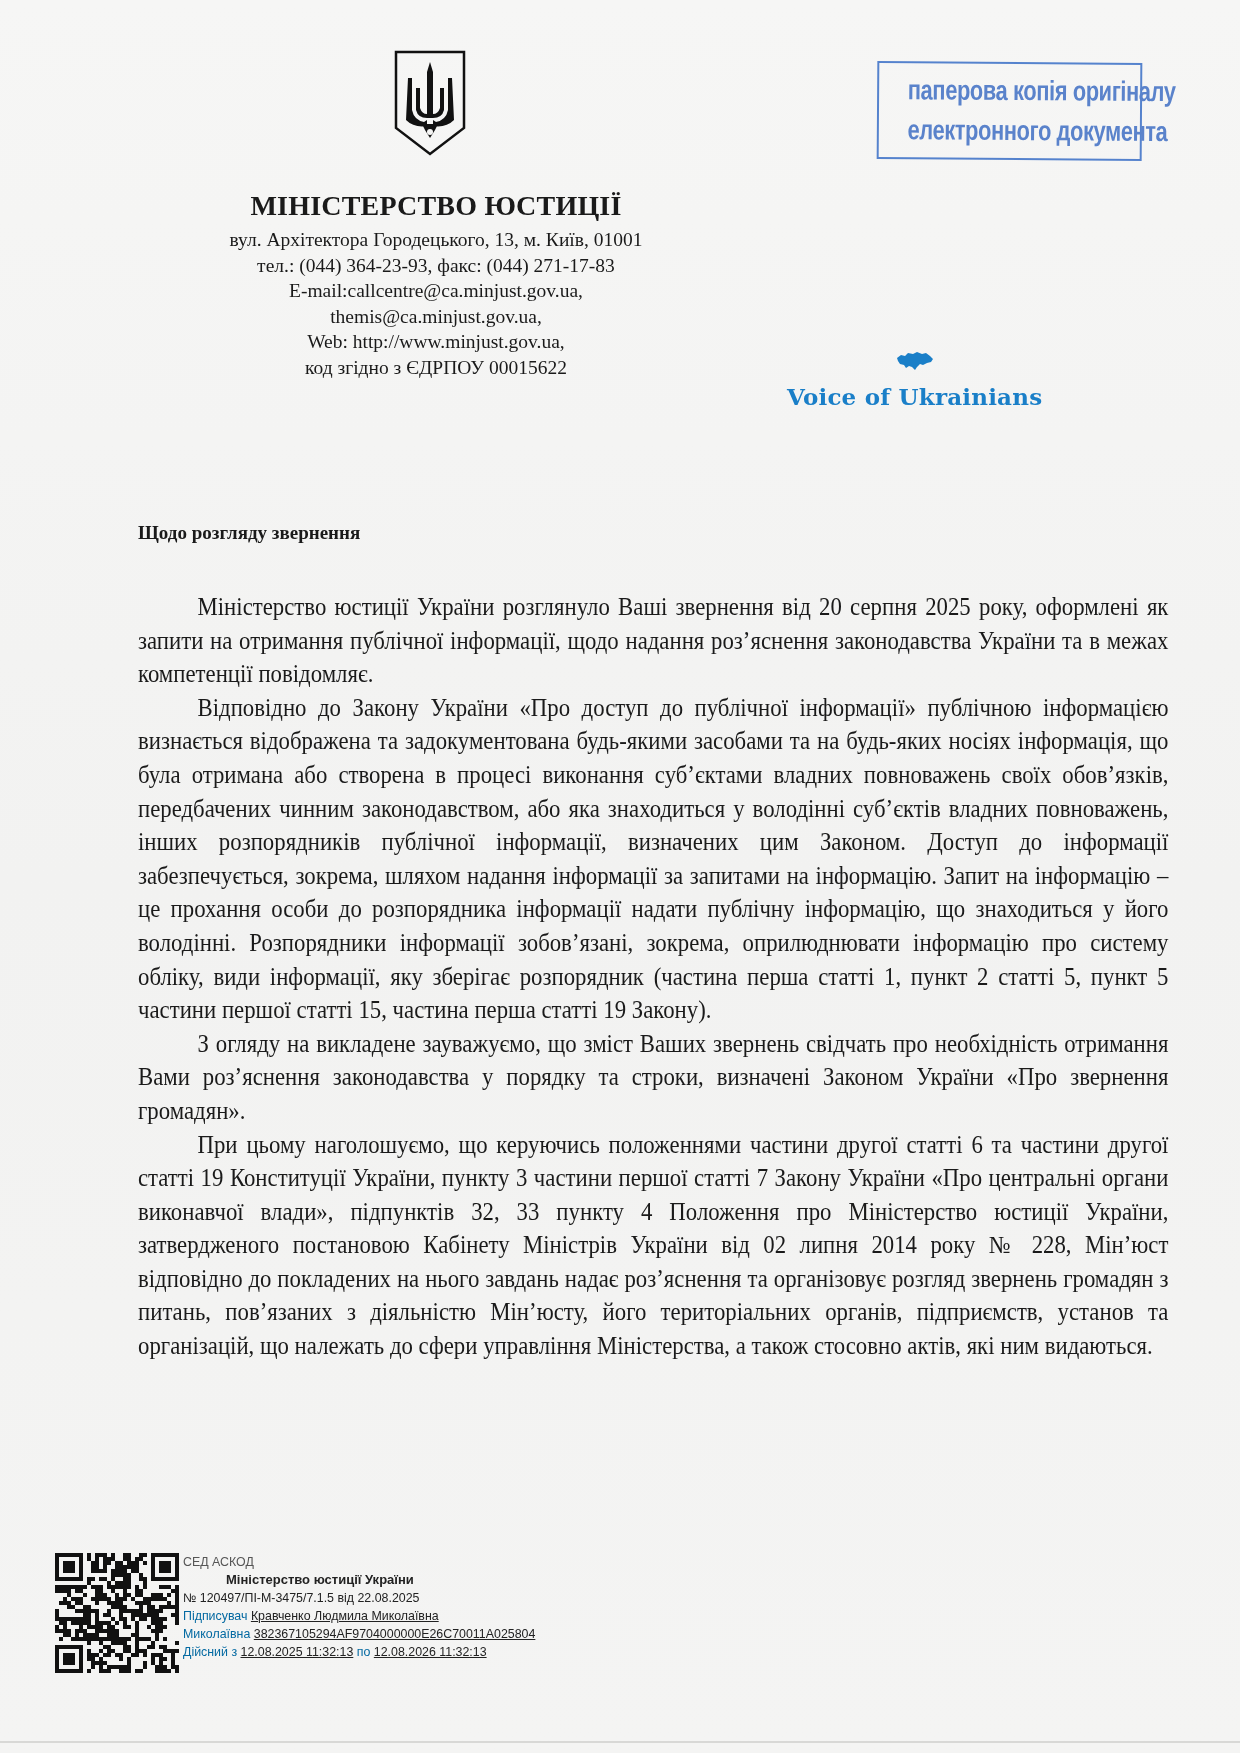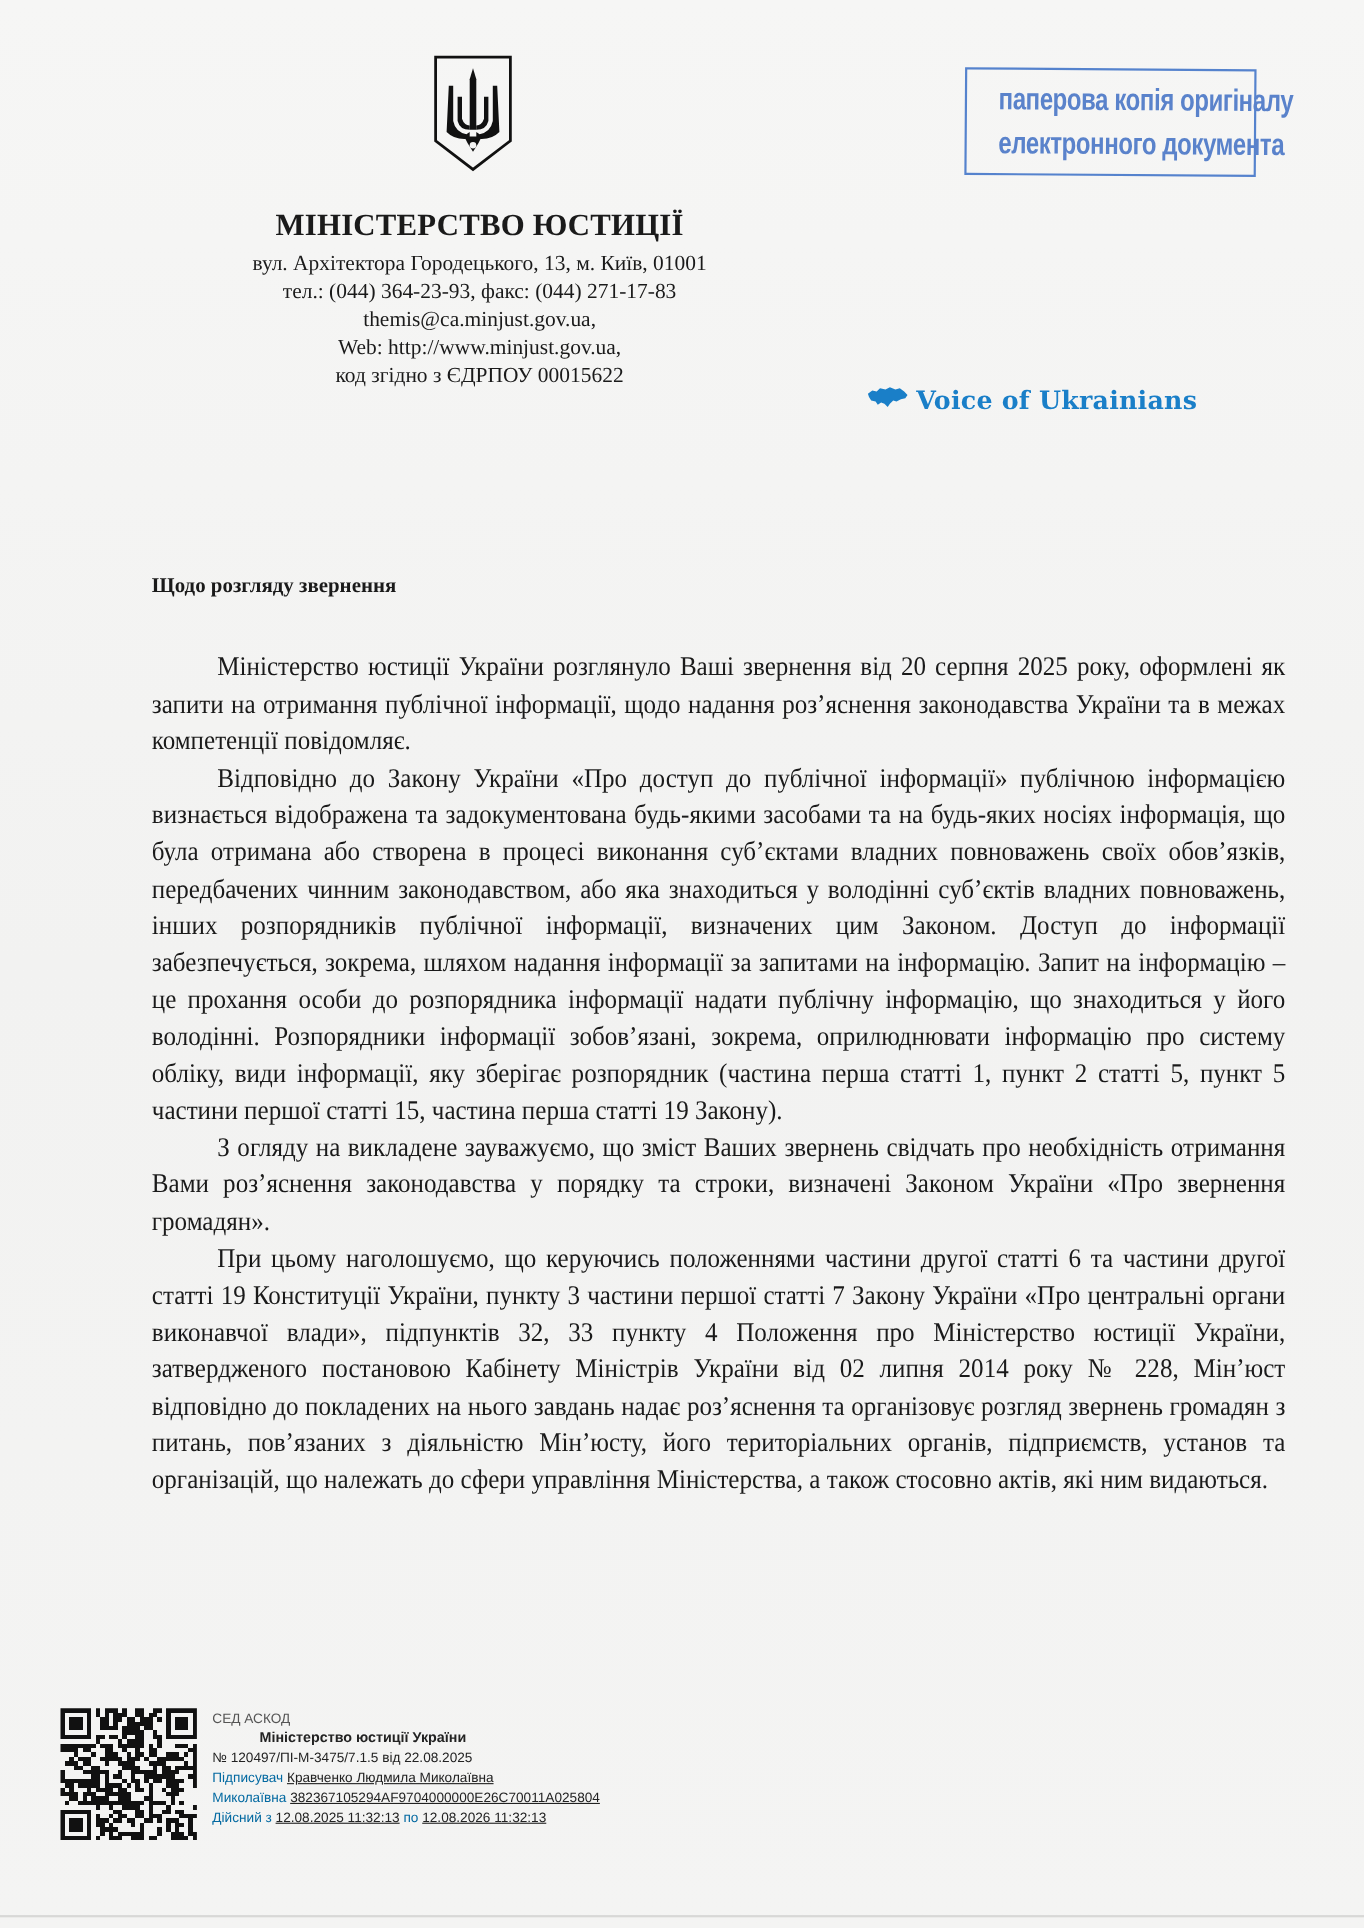--- a/index.html
+++ b/index.html
@@ -46,38 +46,38 @@
     font-weight: bold; font-size: 28px; line-height: 31px; letter-spacing: 0.2px;
   }
   .ministry-short { font-size: 24px; line-height: 32px; margin-top: 2px; }
   .contact-line { font-size: 19.5px; line-height: 25.5px; }
   .contacts { margin-top: 6px; }
   .voice {
     position: absolute; left: 787px; top: 350px;
     color: #1a7fc8;
     font-family: "DejaVu Serif", serif;
     font-weight: bold; font-size: 23px; letter-spacing: 0.2px;
-    display: flex; align-items: center; gap: 6px;
+    display: flex; align-items: center; gap: 6px; flex-direction: column;
   }
   .voice svg { width: 40px; height: 22px; }
   .subject {
     position: absolute; left: 138px; top: 522px;
     font-weight: bold; font-size: 19px;
   }
   .body-text {
     position: absolute; left: 138px; top: 590px; width: 1030px;
     font-size: 24.5px; line-height: 33.6px;
     text-align: justify;
     transform: scaleX(0.93); transform-origin: left top;
     width: 1108px;
   }
   .body-text p { margin: 0; text-indent: 64px; }
   .signature {
     position: absolute; left: 55px; top: 1553px;
-    display: flex; align-items: flex-start; gap: 14px;
+    display: flex; align-items: flex-start; gap: 4px;
   }
   .qr { width: 124px; height: 120px; }
   .sig-info {
     font-family: "Liberation Sans", "DejaVu Sans", sans-serif;
     font-size: 12.4px; line-height: 18px; color: #222;
     padding-top: 0px;
   }
   .sig-info .sys { color: #555; }
   .sig-info .org { font-weight: bold; font-size: 13px; padding-left: 43px; }
   .sig-info .u { text-decoration: underline; }
@@ -105,20 +105,21 @@
 <div class="stamp">
   <div>паперова копія оригіналу</div>
   <div>електронного документа</div>
 </div>
 
 <div class="header-block">
   <div class="ministry-title">МІНІСТЕРСТВО ЮСТИЦІЇ</div>
   <div class="contacts">
     <div class="contact-line">вул. Архітектора Городецького, 13, м. Київ, 01001</div>
     <div class="contact-line">тел.: (044) 364-23-93, факс: (044) 271-17-83</div>
+    <div class="contact-line">E-mail:callcentre@ca.minjust.gov.ua,</div>
     <div class="contact-line">themis@ca.minjust.gov.ua,</div>
     <div class="contact-line">Web: http://www.minjust.gov.ua,</div>
     <div class="contact-line">код згідно з ЄДРПОУ 00015622</div>
   </div>
 </div>
 
 <div class="voice">
   <span>
     <svg viewBox="0 0 40 22">
       <path d="M2 8 L6 5 L10 6 L13 3 L18 4 L22 2 L27 4 L31 3 L35 6 L38 9 L36 12 L32 13 L28 15 L25 14 L22 17 L20 20 L17 17 L14 16 L11 18 L9 15 L5 14 L3 11 Z" fill="#1a7fc8"></path>

